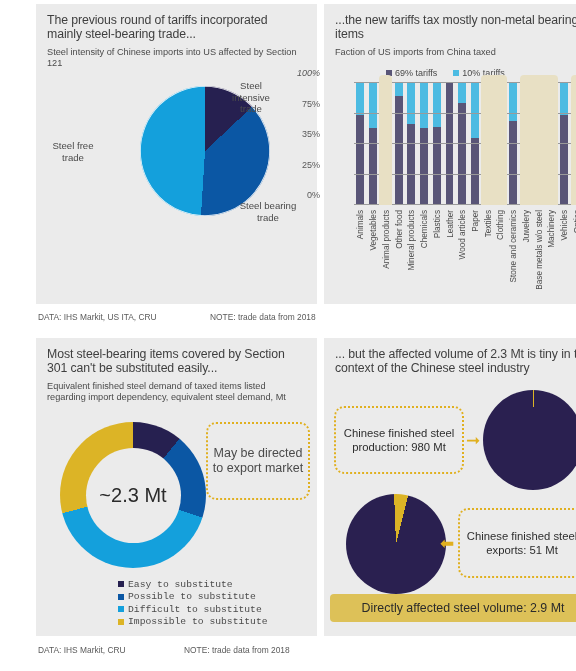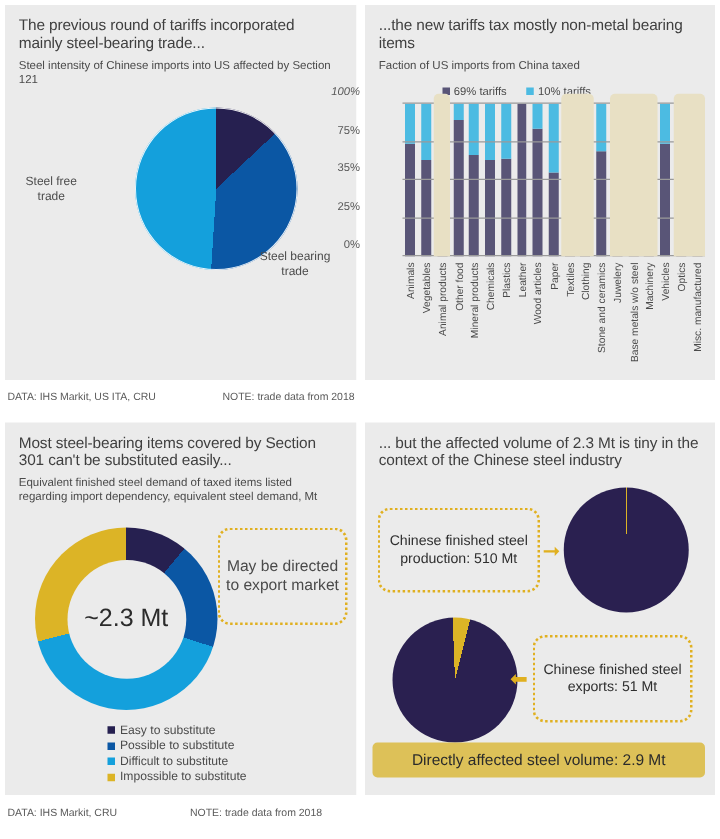--- a/index.html
+++ b/index.html
@@ -4,21 +4,21 @@
 <style>
   * { box-sizing: border-box; margin: 0; padding: 0; }
   body {
     width: 576px; height: 671px;
     background: #ffffff;
     font-family: "Liberation Sans", sans-serif;
     color: #404040;
     overflow: hidden;
     position: relative;
   }
-  .grid { position: absolute; inset: 0; }
+  .grid { position: absolute; inset: 0; margin-left: 32px; }
 
   .panel { position: absolute; background: #ebebeb; }
   .panel-tl { left: 4px;   top: 4px;   width: 281px; height: 300px; }
   .panel-tr { left: 292px; top: 4px;   width: 280px; height: 300px; }
   .panel-bl { left: 4px;   top: 338px; width: 281px; height: 298px; }
   .panel-br { left: 292px; top: 338px; width: 280px; height: 298px; }
 
   .hdr {
     font-size: 12.3px; line-height: 14.4px; color: #3f3f3f;
     padding: 9px 12px 0 11px; letter-spacing: -0.1px;
@@ -81,21 +81,21 @@
     font-size: 20px; color: #2b2b2b;
   }
   .callout {
     position: absolute; border: 2px dotted #e0b020; border-radius: 10px;
     display: flex; align-items: center; justify-content: center; text-align: center;
     font-size: 12.5px; line-height: 15px; color: #4a4a4a; padding: 4px;
   }
   .co-export { left: 170px; top: 4px; width: 104px; height: 78px; }
 
   .dlegend { position: absolute; left: 82px; top: 160px; }
-  .dlegend .row { display: flex; align-items: center; gap: 4px; height: 12.5px; }
+  .dlegend .row { display: flex; align-items: center; gap: 4px; height: 12.5px; font-family: Liberation Mono, monospace; }
   .dlegend .sw { width: 6px; height: 6px; }
   .dlegend .tx { font-size: 9.7px; color: #4b4b4b; }
 
   
   .brw { position: absolute; left: 292px; top: 378px; width: 280px; height: 258px; }
   .pie2 { position: absolute; border-radius: 50%; }
   .pie-prod { left: 159px; top: 12px; width: 100px; height: 100px; }
   .pie-exp  { left: 22px;  top: 116px; width: 100px; height: 100px; }
   .co-prod { left: 10px; top: 28px; width: 130px; height: 68px; font-size: 11.3px; line-height: 14px; color: #2e2e2e; }
   .co-exp  { left: 134px; top: 130px; width: 128px; height: 70px; font-size: 11.3px; line-height: 14px; color: #2e2e2e; }
@@ -113,20 +113,21 @@
 <body>
 
 <div class="grid">
 
   <div class="panel panel-tl">
     <div class="hdr">The previous round of tariffs incorporated mainly steel-bearing trade...</div>
     <div class="sub">Steel intensity of Chinese imports into US affected by Section 121</div>
   </div>
   <div class="pie-wrap">
     <div class="pie" id="pie1" style="background: conic-gradient(rgb(38, 32, 80) 0deg, rgb(38, 32, 80) 46.8deg, rgb(11, 87, 164) 46.8deg, rgb(11, 87, 164) 183.6deg, rgb(20, 160, 220) 183.6deg, rgb(20, 160, 220) 360deg); box-shadow: rgba(255, 255, 255, 0.9) 0px 0px 0px 0.8px inset;"></div>
+    <div class="pie-lbl pl-si">Steel intensive trade</div>
     <div class="pie-lbl pl-sf">Steel free trade</div>
     <div class="pie-lbl pl-sb">Steel bearing trade</div>
   </div>
 
   <div class="panel panel-tr">
     <div class="hdr">...the new tariffs tax mostly non-metal bearing items</div>
     <div class="sub">Faction of US imports from China taxed</div>
   </div>
   <div class="bc">
     <div class="bc-legend" id="bcLegend">
@@ -363,21 +364,21 @@
       </div>
   </div>
 
   <div class="panel panel-br">
     <div class="hdr">... but the affected volume of 2.3 Mt is tiny in the context of the Chinese steel industry</div>
   </div>
   <div class="brw">
     <div class="pie2 pie-prod" id="pieProd" style="background: conic-gradient(from -0.12deg, rgb(220, 180, 38) 0deg, rgb(220, 180, 38) 0.99deg, rgb(42, 32, 80) 0.99deg, rgb(42, 32, 80) 360deg);"></div>
     <div class="pie2 pie-exp" id="pieExp" style="background: conic-gradient(from -2.2deg, rgb(220, 180, 38) 0deg, rgb(220, 180, 38) 16.2deg, rgb(42, 32, 80) 16.2deg, rgb(42, 32, 80) 360deg);"></div>
     <div class="callout co-prod">
-      <span>Chinese finished steel production: 510 Mt</span>
+      <span>Chinese finished steel production: 980 Mt</span>
     </div>
     <div class="arrow arw-prod">➞</div>
     <div class="callout co-exp">
       <span>Chinese finished steel exports: 51 Mt</span>
     </div>
     <div class="arrow arw-exp">⬅</div>
     <div class="banner">
       <span>Directly affected steel volume: 2.9 Mt</span>
     </div>
   </div>

